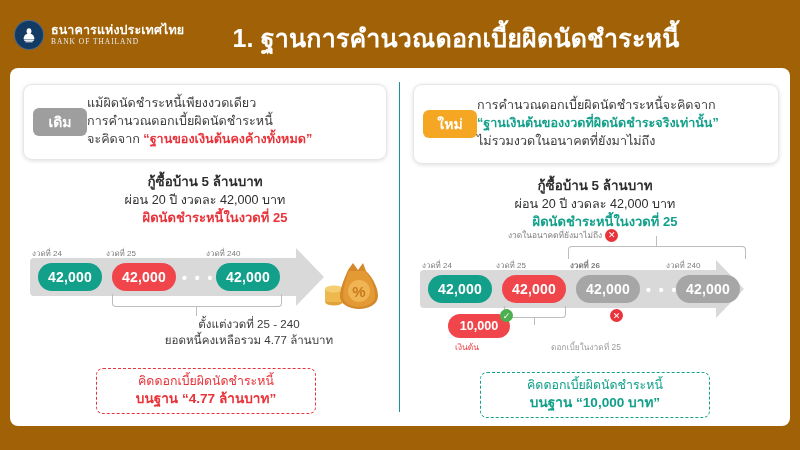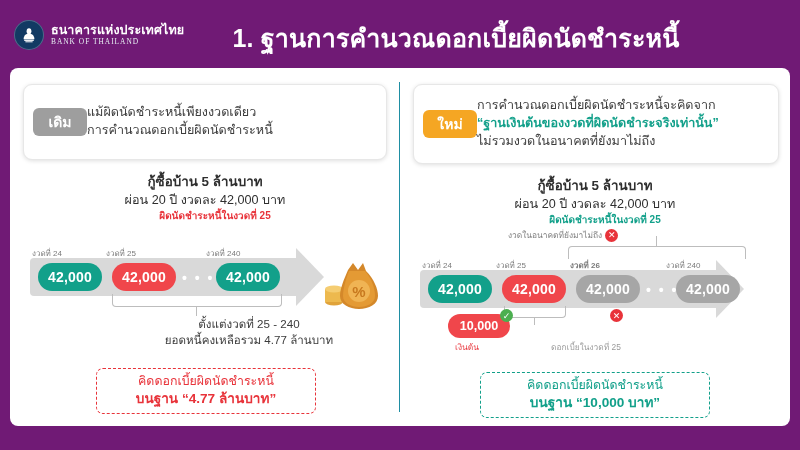--- a/index.html
+++ b/index.html
@@ -4,21 +4,21 @@
 <style>
   html, body {
     margin: 0; padding: 0;
     width: 800px; height: 450px;
     overflow: hidden;
     font-family: "Liberation Sans", "DejaVu Sans", sans-serif;
   }
   #slide {
     position: relative;
     width: 800px; height: 450px;
-    background: #701a75;
+    background: #a16207;
     overflow: hidden;
   }
 
   
   #header {
     position: absolute; top: 0; left: 0;
     width: 800px; height: 66px;
   }
   #logo-block {
     position: absolute; left: 14px; top: 20px;
@@ -90,21 +90,21 @@
   .stmt-lines .em-red  { color: #e8333a; font-weight: bold; }
   .stmt-lines .em-teal { color: #12a08a; font-weight: bold; }
 
   
   .loan-summary {
     position: absolute; top: 104px; left: 0; width: 390px;
     text-align: center; line-height: 1.44;
   }
   .loan-l1 { font-size: 13.4px; font-weight: bold; color: #2f2f2f; }
   .loan-l2 { font-size: 12.6px; color: #2f2f2f; }
-  .loan-l3 { font-size: 10px; font-weight: bold; padding-left: 20px; }
+  .loan-l3 { font-size: 13px; font-weight: bold; padding-left: 20px; }
   .loan-l3.red  { color: #e8333a; }
   .loan-l3.teal { color: #12a08a; }
 
   
   .band-wrap { position: absolute; left: 0; width: 390px; }
   #band-left  { top: 178px; }
   #band-right { top: 190px; }
 
   .arrow-bar {
     position: absolute; top: 12px; left: 20px;
@@ -252,20 +252,23 @@
   <div id="card">
     <div id="divider"></div>
 
     <div class="panel" id="panel-left">
 
       <div class="stmt-box" id="stmt-left">
         <div class="badge badge-old">เดิม</div>
         <div class="stmt-lines">
           <div>แม้ผิดนัดชำระหนี้เพียงงวดเดียว</div>
           <div>การคำนวณดอกเบี้ยผิดนัดชำระหนี้</div>
+          <div>
+            <span>จะคิดจาก </span><span class="em-red">“ฐานของเงินต้นคงค้างทั้งหมด”</span>
+          </div>
         </div>
       </div>
 
       <div class="loan-summary">
         <div class="loan-l1">กู้ซื้อบ้าน 5 ล้านบาท</div>
         <div class="loan-l2">ผ่อน 20 ปี งวดละ 42,000 บาท</div>
         <div class="loan-l3 red">ผิดนัดชำระหนี้ในงวดที่ 25</div>
       </div>
 
       <div class="band-wrap" id="band-left">

